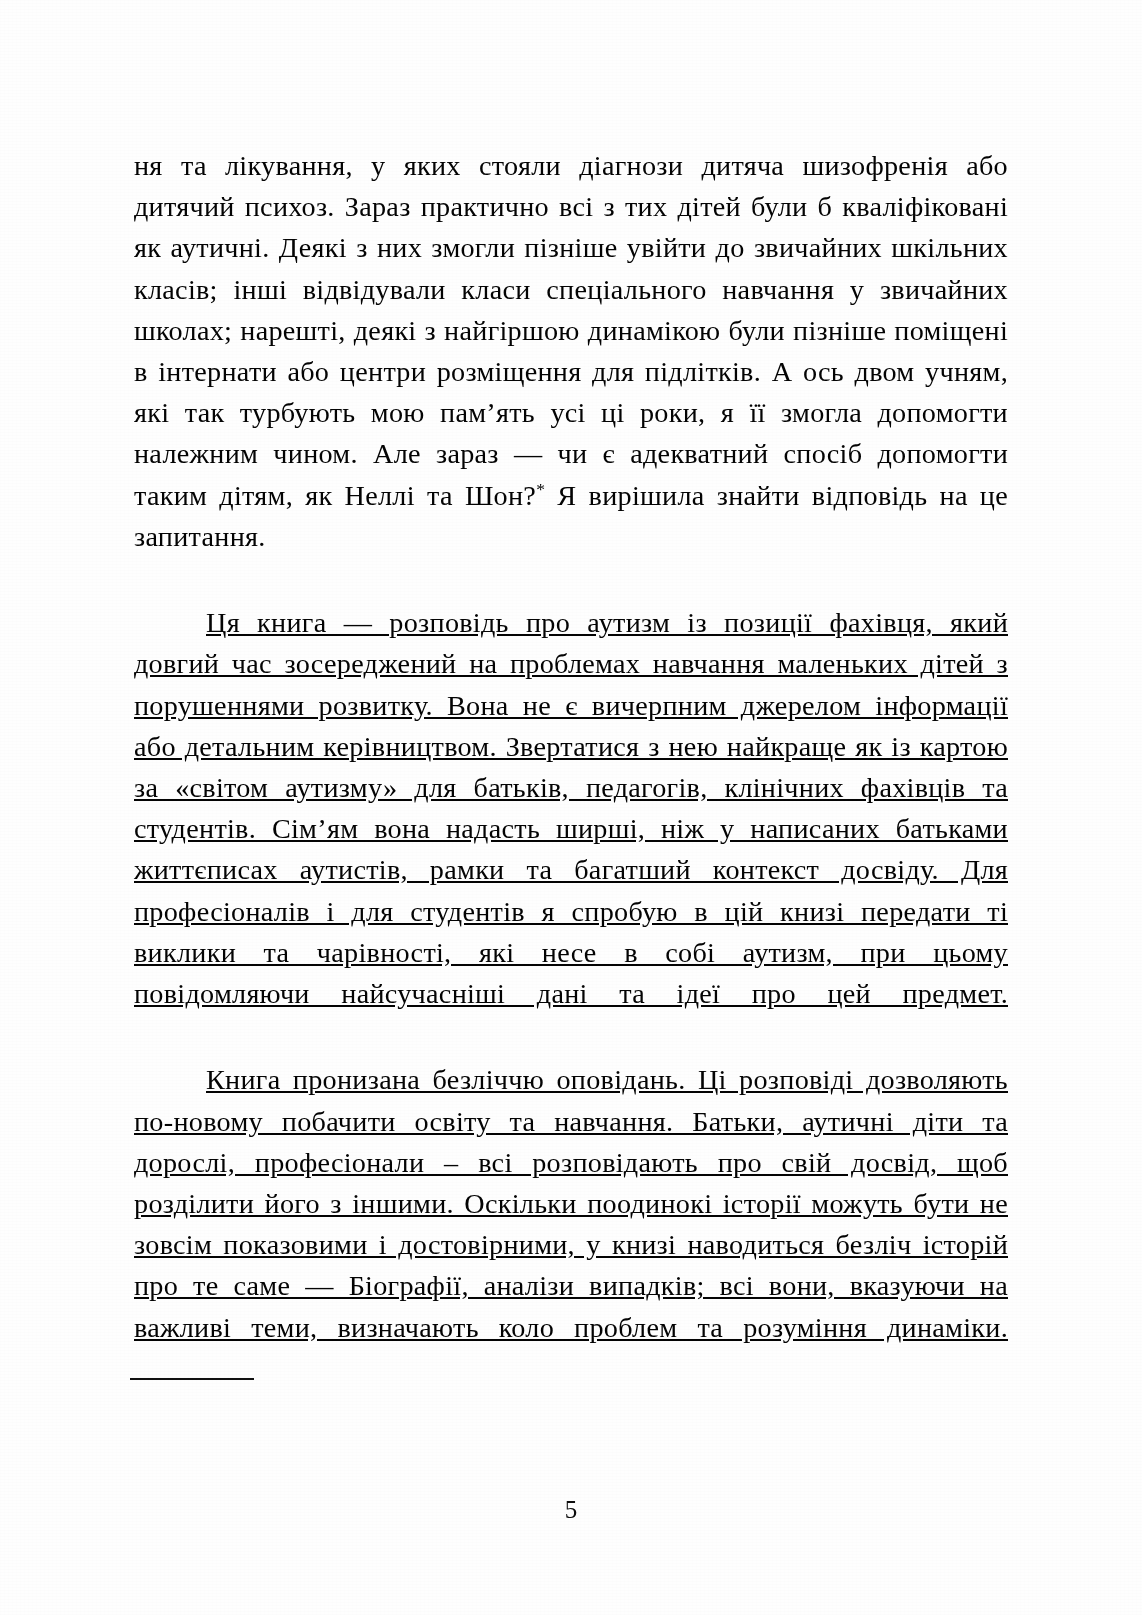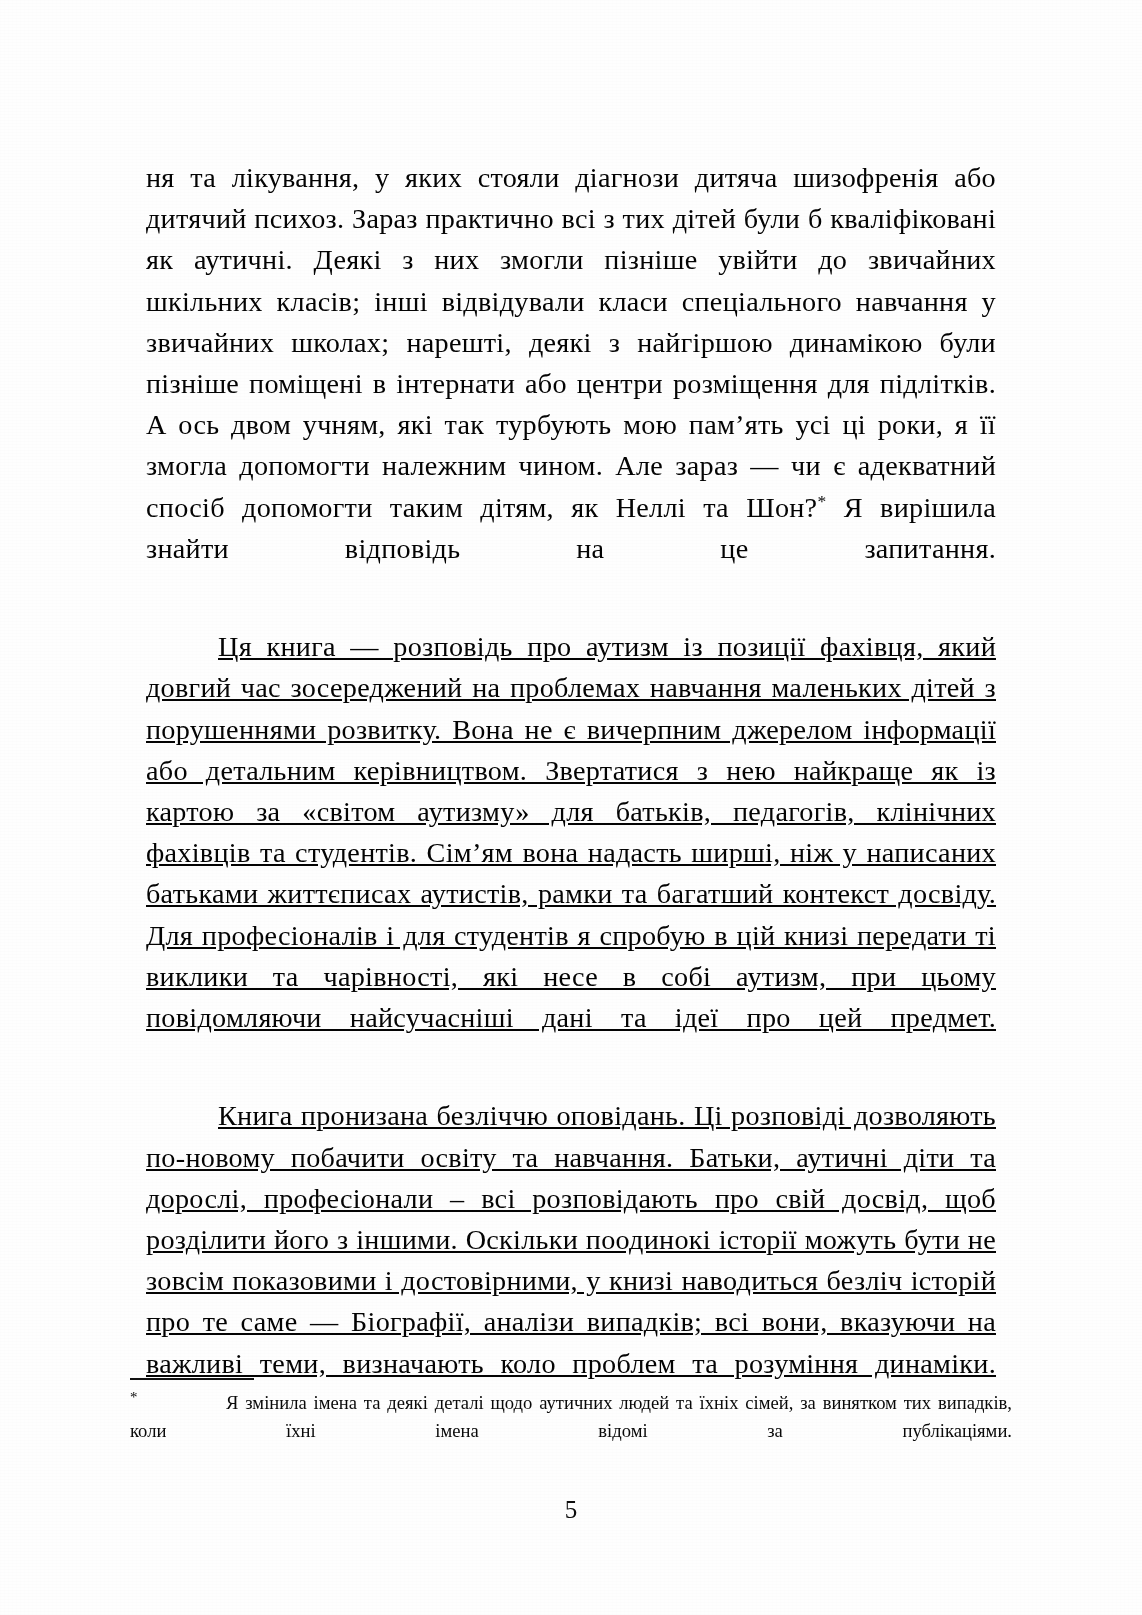--- a/index.html
+++ b/index.html
@@ -27,21 +27,21 @@
   }
 
   #text-column {
     position: absolute;
     left: 130px;
     top: 141px;
     width: 882px;
   }
 
   .para {
-    margin: 16px;
+    margin: 4px;
     font-size: 28.2px;
     line-height: 41.2px;
     text-align: justify;
     text-justify: inter-word;
     letter-spacing: 0.01em;
     word-spacing: 0.005em;
     hyphens: none;
     color: #040404;
   }
 
@@ -142,20 +142,19 @@
     <p class="para first"><span>ня та лікування, у яких стояли діагнози дитяча шизофренія або дитячий психоз. Зараз практично всі з тих дітей були б кваліфіковані як аутичні. Деякі з них змогли пізніше увійти до звичайних шкільних класів; інші відвідували класи спеціального навчання у звичайних школах; нарешті, деякі з найгіршою динамікою були пізніше поміщені в інтернати або центри розміщення для підлітків. А ось двом учням, які так турбують мою пам’ять усі ці роки, я її змогла допомогти належним чином. Але зараз — чи є адекватний спосіб допомогти таким дітям, як Неллі та Шон?</span><sup class="fn-marker">*</sup><span> Я вирішила знайти відповідь на це запитання.</span></p>
 
     <p class="para indented">Ця книга — розповідь про аутизм із позиції фахівця, який довгий час зосереджений на проблемах навчання маленьких дітей з порушеннями розвитку. Вона не є вичерпним джерелом інформації або детальним керівництвом. Звертатися з нею найкраще як із картою за «світом аутизму» для батьків, педагогів, клінічних фахівців та студентів. Сім’ям вона надасть ширші, ніж у написаних батьками життєписах аутистів, рамки та багатший контекст досвіду. Для професіоналів і для студентів я спробую в цій книзі передати ті виклики та чарівності, які несе в собі аутизм, при цьому повідомляючи найсучасніші дані та ідеї про цей предмет.</p>
 
     <p class="para indented">Книга пронизана безліччю оповідань. Ці розповіді дозволяють по-новому побачити освіту та навчання. Батьки, аутичні діти та дорослі, професіонали – всі розповідають про свій досвід, щоб розділити його з іншими. Оскільки поодинокі історії можуть бути не зовсім показовими і достовірними, у книзі наводиться безліч історій про те саме — Біографії, аналізи випадків; всі вони, вказуючи на важливі теми, визначають коло проблем та розуміння динаміки.</p>
 
   </div>
 
   <div id="footnote-block">
     <hr id="footnote-rule">
-    <p class="footnote-text"><span class="fn-star"><sup>*</sup></span><span>Я змінила імена та деякі деталі щодо аутичних людей та їхніх сімей, за винятком тих випадків, коли їхні імена відомі за публікаціями.</span></p>
   </div>
 
   <div id="page-number">5</div>
 
   <div id="scan-noise"></div>
 
 </div>
 
 </body></html>

